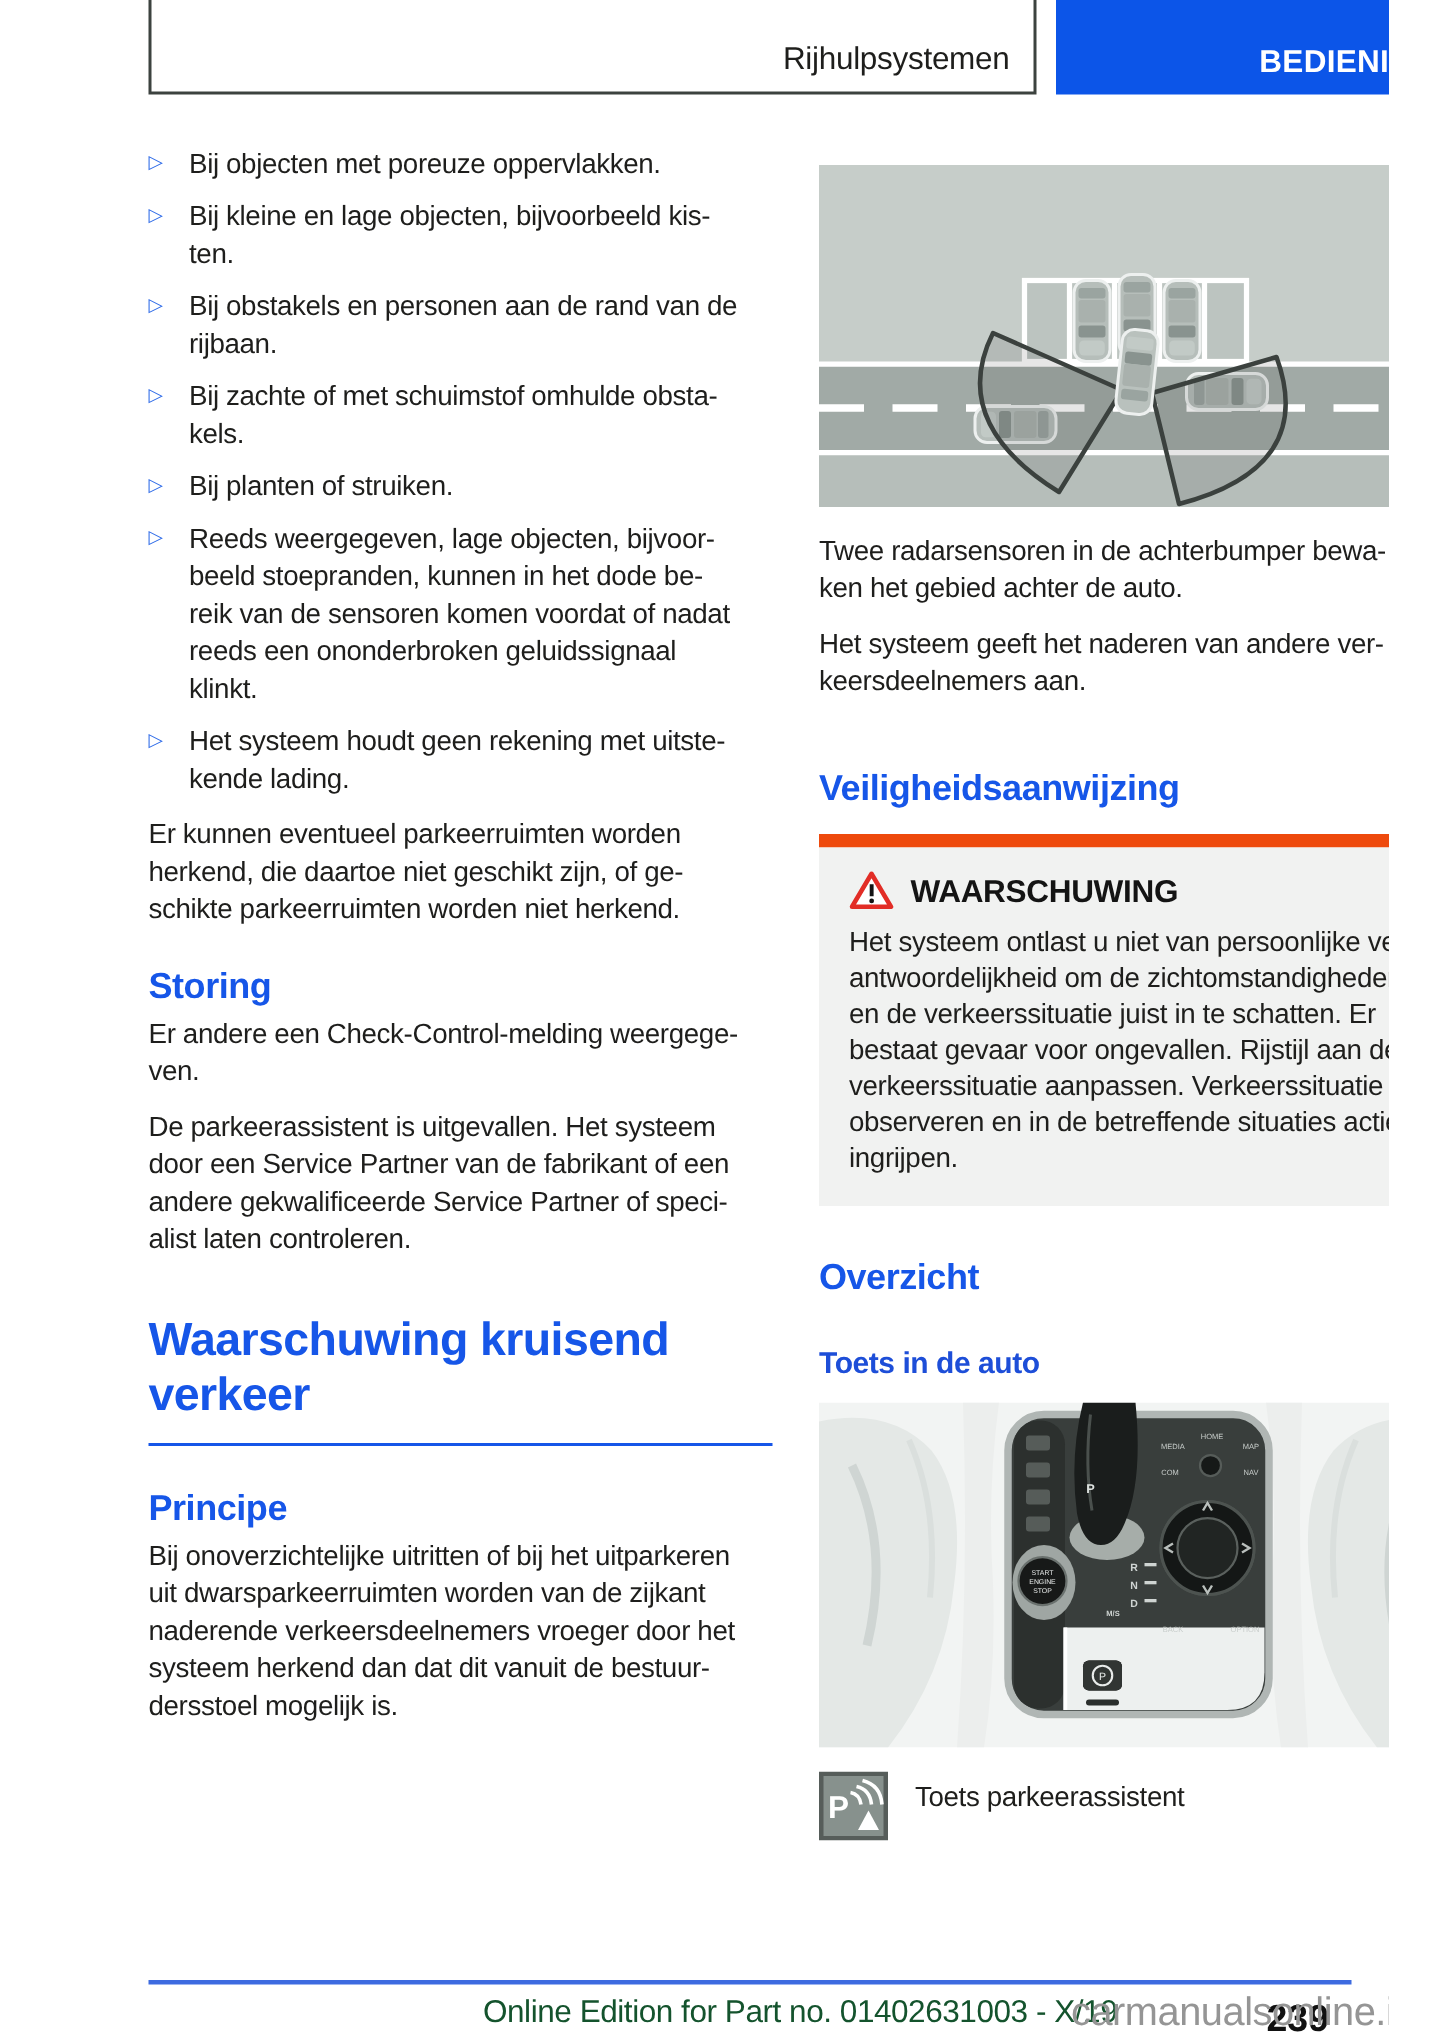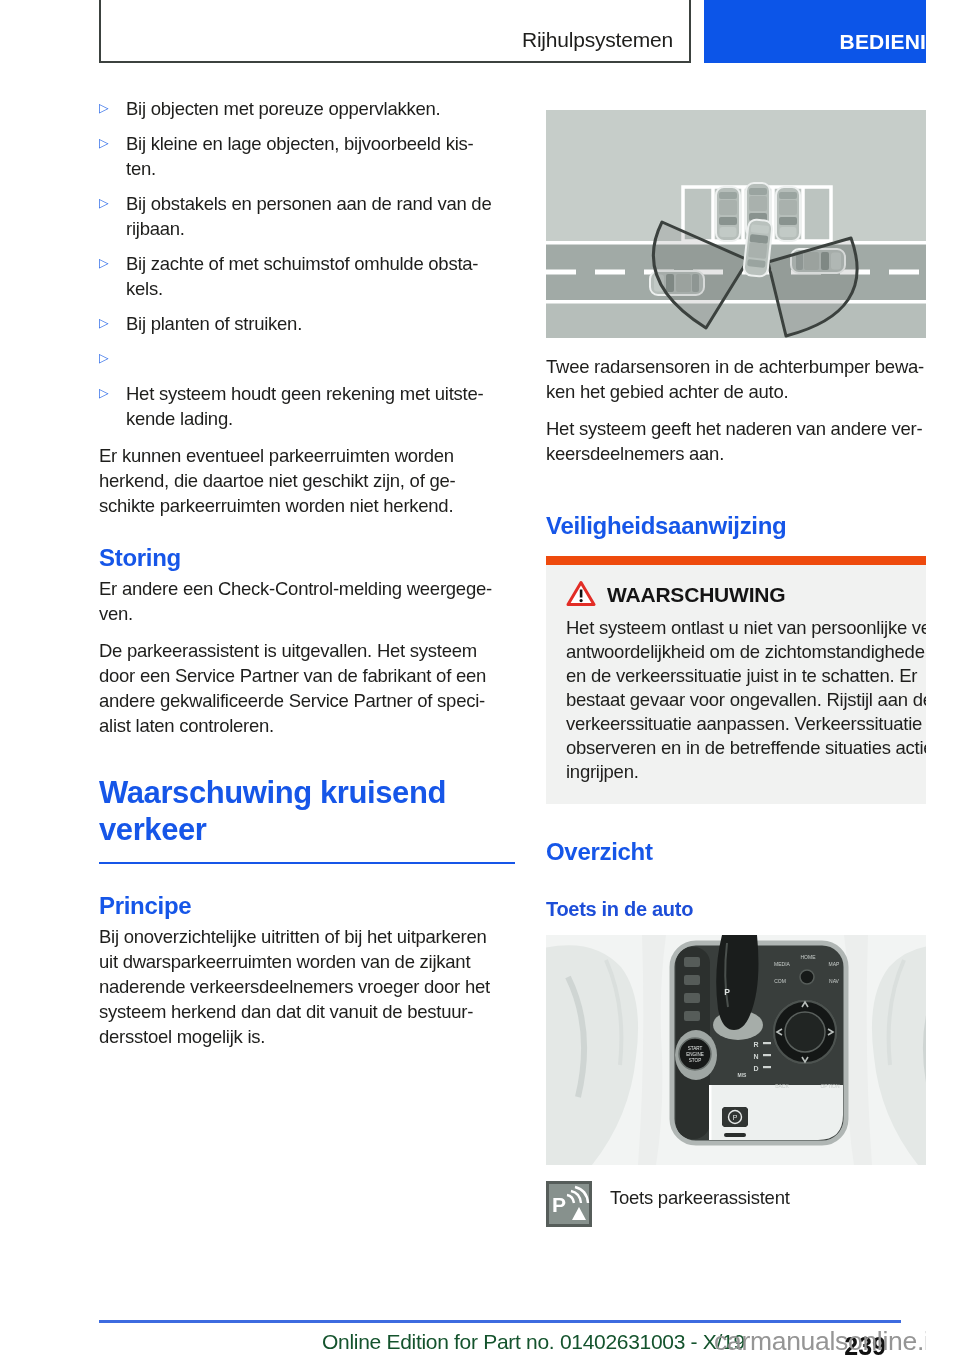--- a/index.html
+++ b/index.html
@@ -95,20 +95,25 @@
           <span class="tri">▷</span>
           <span class="btxt">Bij zachte of met schuimstof omhulde obsta-
 kels.</span>
         </li>
       <li>
           <span class="tri">▷</span>
           <span class="btxt">Bij planten of struiken.</span>
         </li>
       <li>
           <span class="tri">▷</span>
+          <span class="btxt">Reeds weergegeven, lage objecten, bijvoor-
+beeld stoepranden, kunnen in het dode be-
+reik van de sensoren komen voordat of nadat
+reeds een ononderbroken geluidssignaal
+klinkt.</span>
         </li>
       <li>
           <span class="tri">▷</span>
           <span class="btxt">Het systeem houdt geen rekening met uitste-
 kende lading.</span>
         </li>
     </ul>
     <p class="para">Er kunnen eventueel parkeerruimten worden
 herkend, die daartoe niet geschikt zijn, of ge-
 schikte parkeerruimten worden niet herkend.</p>

